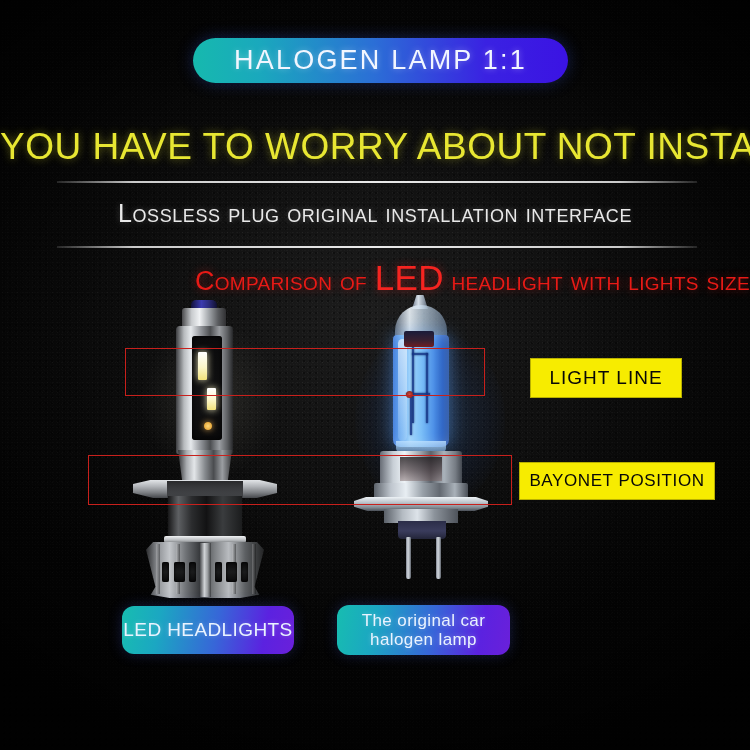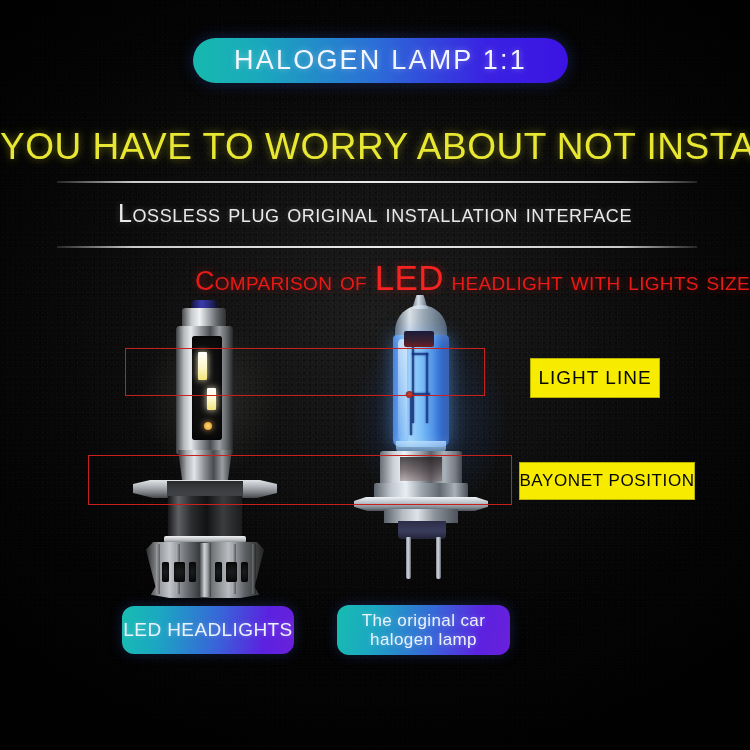--- a/index.html
+++ b/index.html
@@ -155,22 +155,22 @@
     align-items: center;
     justify-content: center;
     box-sizing: border-box;
   }
   .callout span {
     color: #080808;
     font-size: 19px;
     letter-spacing: 1px;
     white-space: nowrap;
   }
-  #callout-light-line { left: 530px; top: 358px; width: 130px; height: 40px; }
-  #callout-bayonet    { left: 519px; top: 462px; width: 176px; height: 38px; }
+  #callout-light-line { left: 530px; top: 358px; width: 152px; height: 40px; }
+  #callout-bayonet    { left: 519px; top: 462px; width: 196px; height: 38px; }
   #callout-bayonet span { font-size: 17px; letter-spacing: .6px; }
 
   
   .pill {
     position: absolute;
     border-radius: 12px;
     display: flex;
     flex-direction: column;
     align-items: center;
     justify-content: center;

